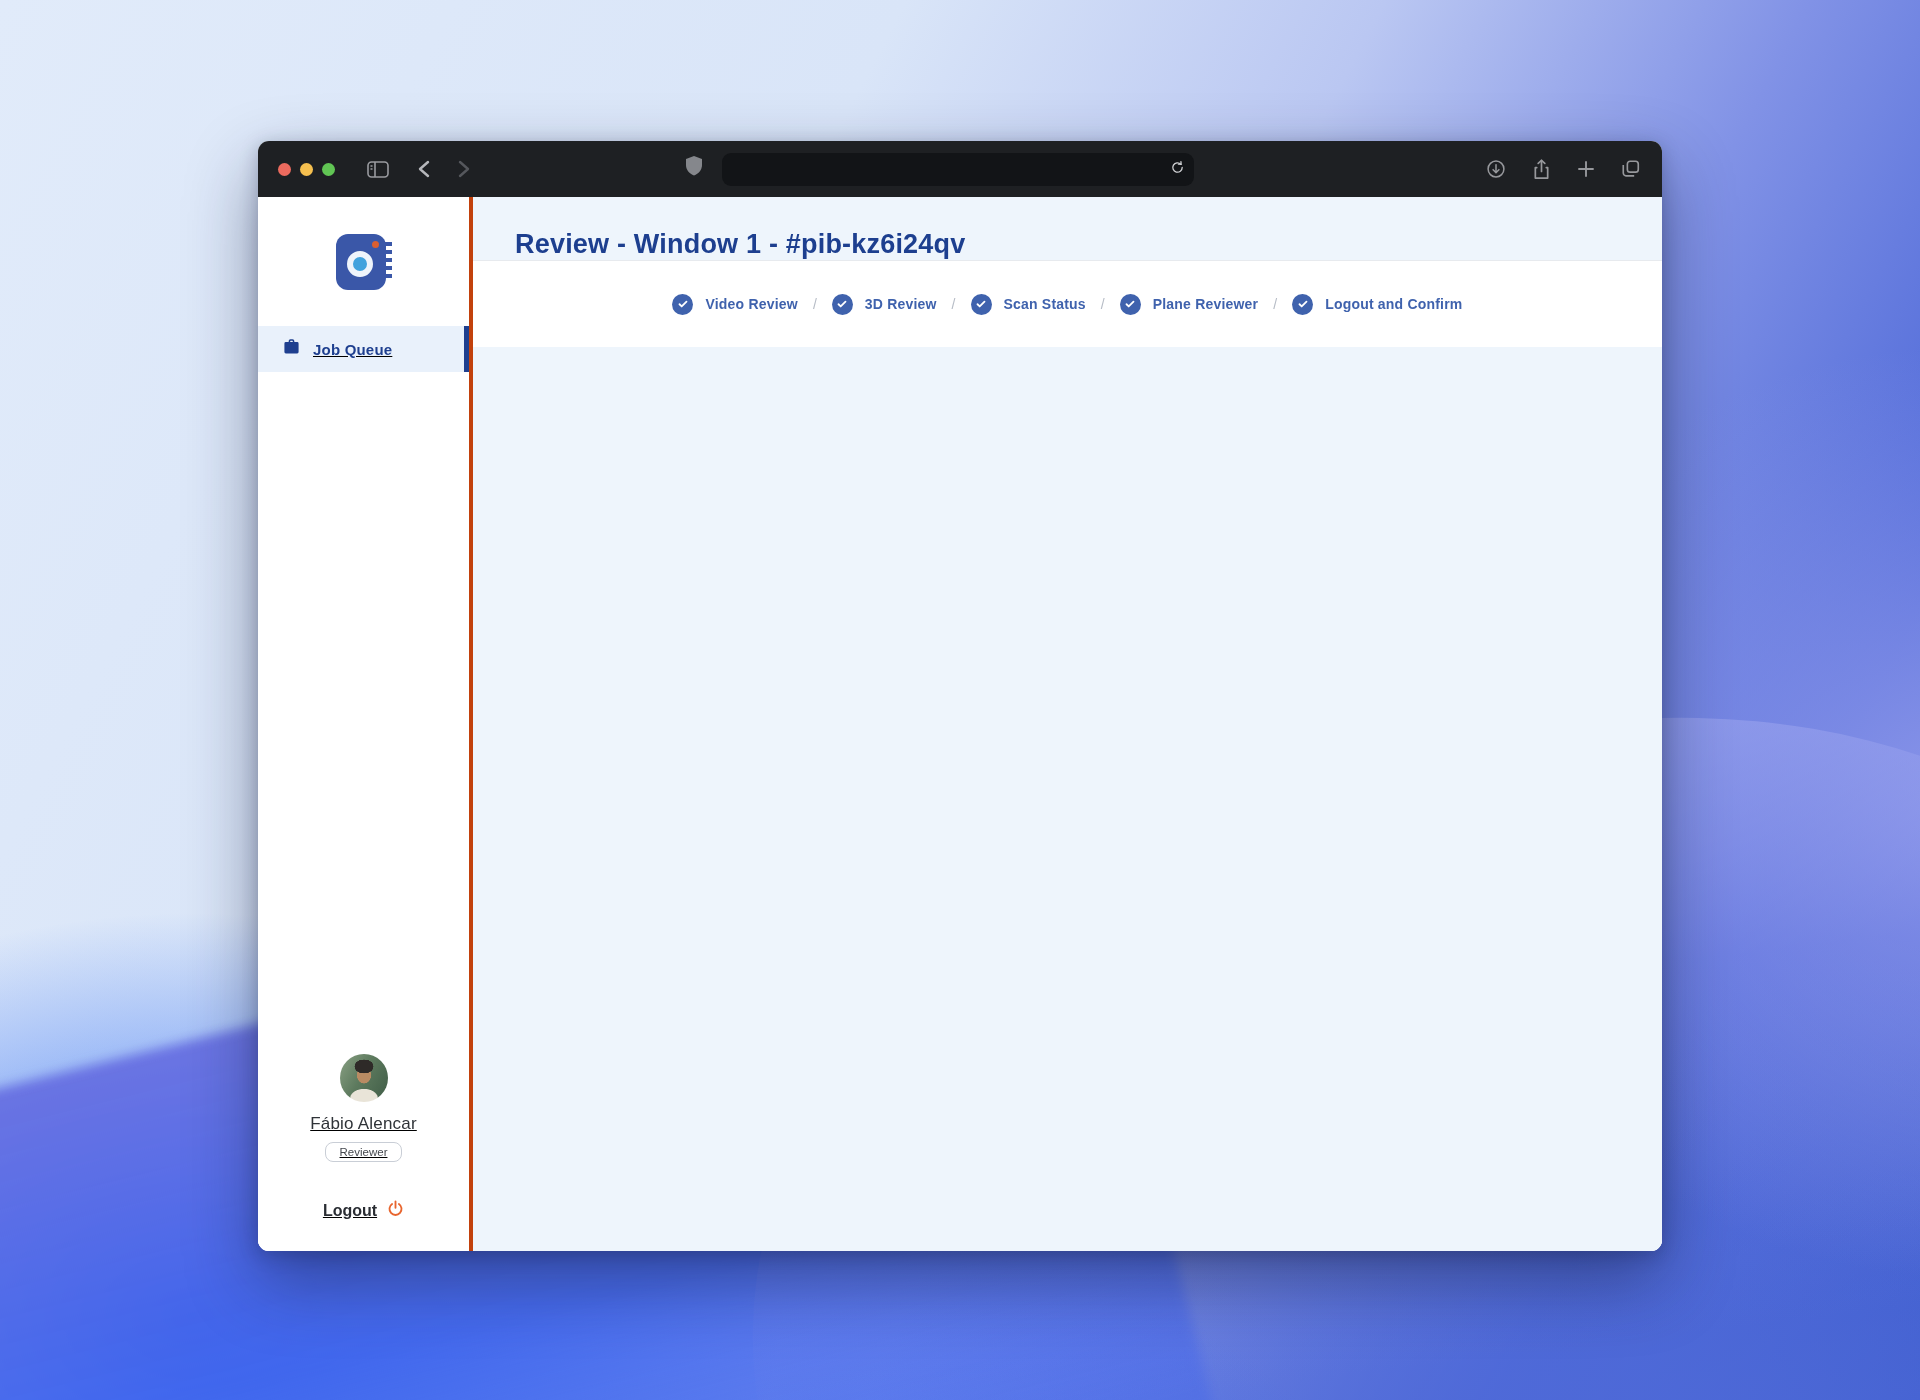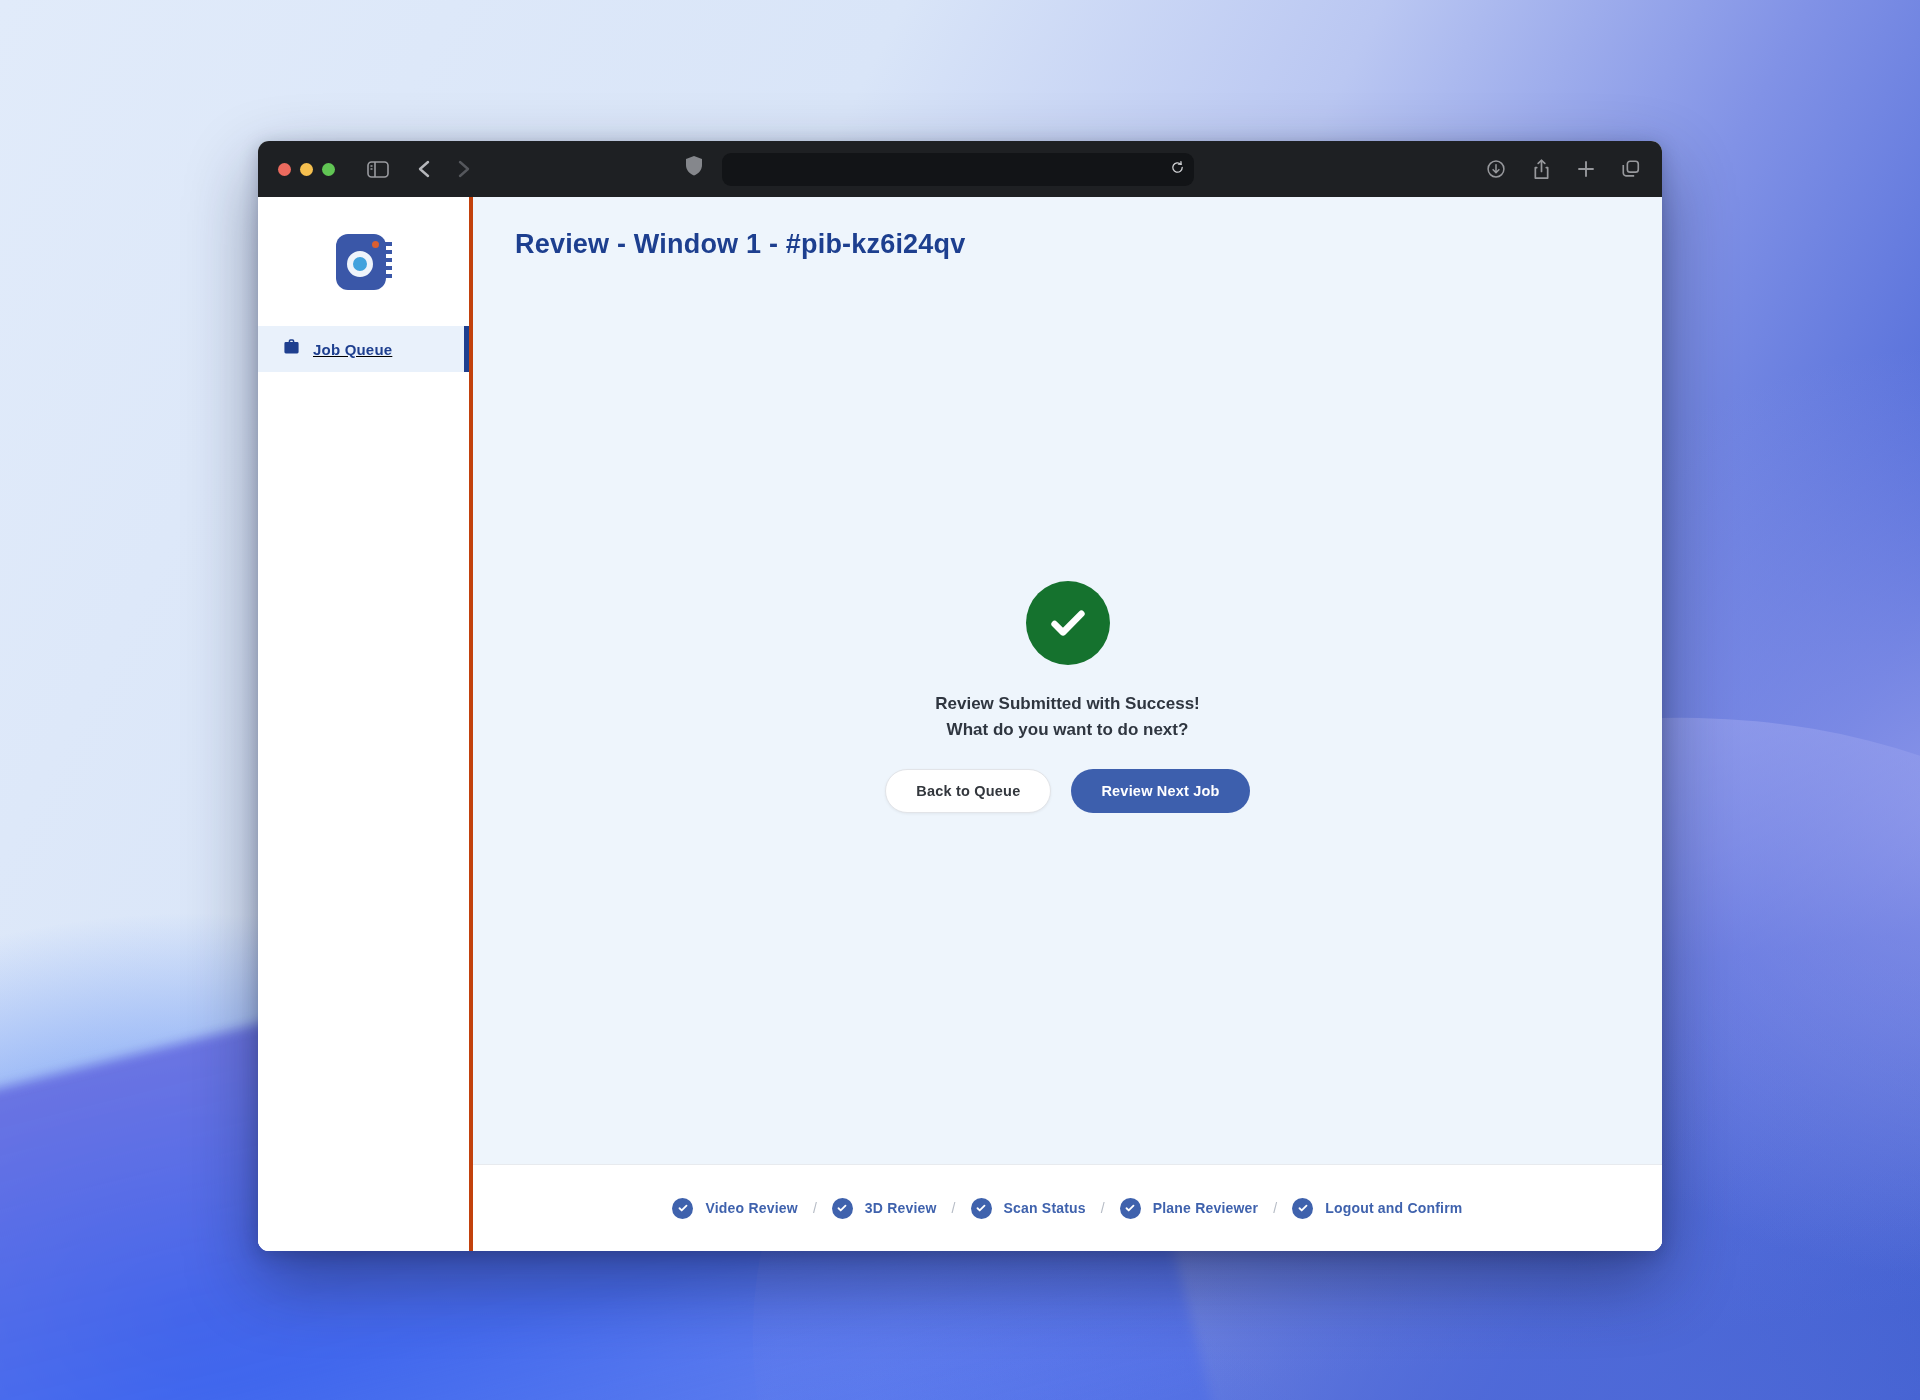--- a/index.html
+++ b/index.html
@@ -203,40 +203,39 @@
 
       <div class="nav-item">
         <span>
           <svg width="17" height="16" viewBox="0 0 24 22" fill="#1e3f8f">
             <path d="M8 4V2.5A2.5 2.5 0 0 1 10.5 0h3A2.5 2.5 0 0 1 16 2.5V4h4a2 2 0 0 1 2 2v12a2 2 0 0 1-2 2H4a2 2 0 0 1-2-2V6a2 2 0 0 1 2-2h4zm2.2 0h3.6V2.6c0-.3-.3-.6-.6-.6h-2.4c-.3 0-.6.3-.6.6V4z"></path>
           </svg>
         </span>
         <span class="label">Job Queue</span>
       </div>
 
+      <div class="user-block">
+        <div class="avatar"></div>
+        <div class="user-name">Fábio Alencar</div>
+        <div class="role-badge">Reviewer</div>
+        <div class="logout">
+          <span class="label">Logout</span>
+          <span>
+            <svg width="17" height="17" viewBox="0 0 24 24" fill="none" stroke="#e8652e" stroke-width="2.6" stroke-linecap="round">
+              <path d="M7.2 5.6a8.5 8.5 0 1 0 9.6 0"></path>
+              <line x1="12" y1="2" x2="12" y2="11"></line>
+            </svg>
+          </span>
+        </div>
+      </div>
     </div>
 
     <div class="main">
       <div class="page-title">Review - Window 1 - #pib-kz6i24qv</div>
 
-      <div class="center-area">
-        <div class="check-circle">
-          <svg width="46" height="46" viewBox="0 0 24 24" fill="none" stroke="#ffffff" stroke-width="3.4" stroke-linecap="round" stroke-linejoin="round">
-            <polyline points="5,12.5 9.4,16.9 19,7.2"></polyline>
-          </svg>
-        </div>
-        <div class="success-text">
-          <div>Review Submitted with Success!</div>
-          <div>What do you want to do next?</div>
-        </div>
-        <div class="actions">
-          <button class="btn secondary">Back to Queue</button>
-          <button class="btn primary">Review Next Job</button>
-        </div>
-      </div>
 
       <div class="footer">
         <div class="stepper">
 
           <div class="step">
             <span class="badge">
               <svg width="12" height="12" viewBox="0 0 24 24" fill="none" stroke="#fff" stroke-width="3.6" stroke-linecap="round" stroke-linejoin="round">
                   <polyline points="5,12.5 9.4,16.9 19,7.2"></polyline>
                 </svg>
             </span>

